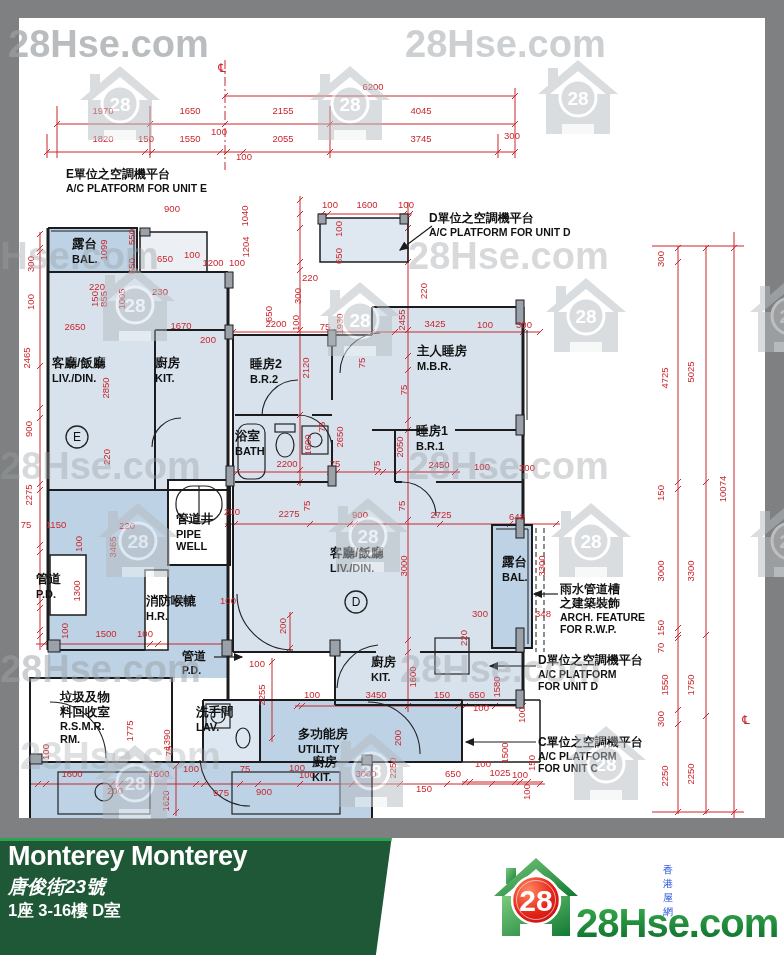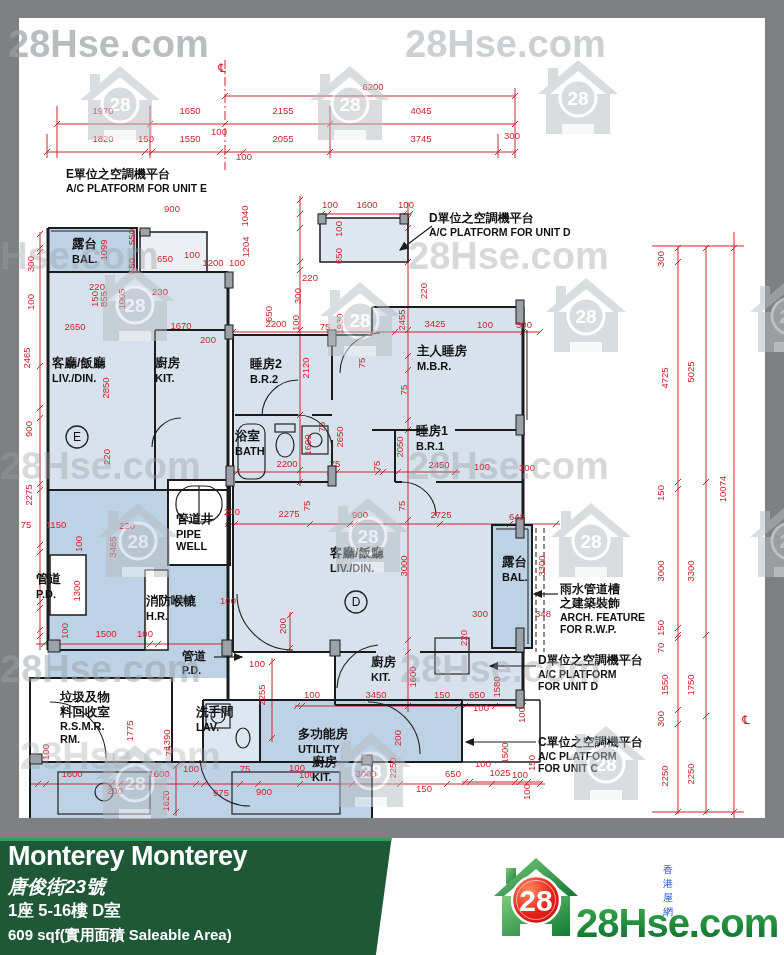--- a/index.html
+++ b/index.html
@@ -490,22 +490,21 @@
         </g>
       </g>
   </svg>
 
   
   <div class="footer">
     <div class="footer-green">
       <div class="fg-line"></div>
       <div class="f-title">Monterey Monterey</div>
       <div class="f-address">唐俊街23號</div>
-      <div class="f-floor">1座 5-16樓 D室</div>
-      <div class="f-area">609 sqf(實用面積 Saleable Area)</div>
+      <div class="f-floor">1座 3-16樓 D室</div>
     </div>
     <svg class="f-logo" viewBox="0 0 292 100">
       <defs>
         <linearGradient id="gh" x1="0" y1="0" x2="1" y2="1">
           <stop offset="0" stop-color="#7bcb7d"></stop>
             <stop offset="1" stop-color="#117a33"></stop>
         </linearGradient>
         <radialGradient id="gr" cx="0.35" cy="0.3" r="0.9">
           <stop offset="0" stop-color="#ff8a62"></stop>
             <stop offset="0.55" stop-color="#e62218"></stop>

